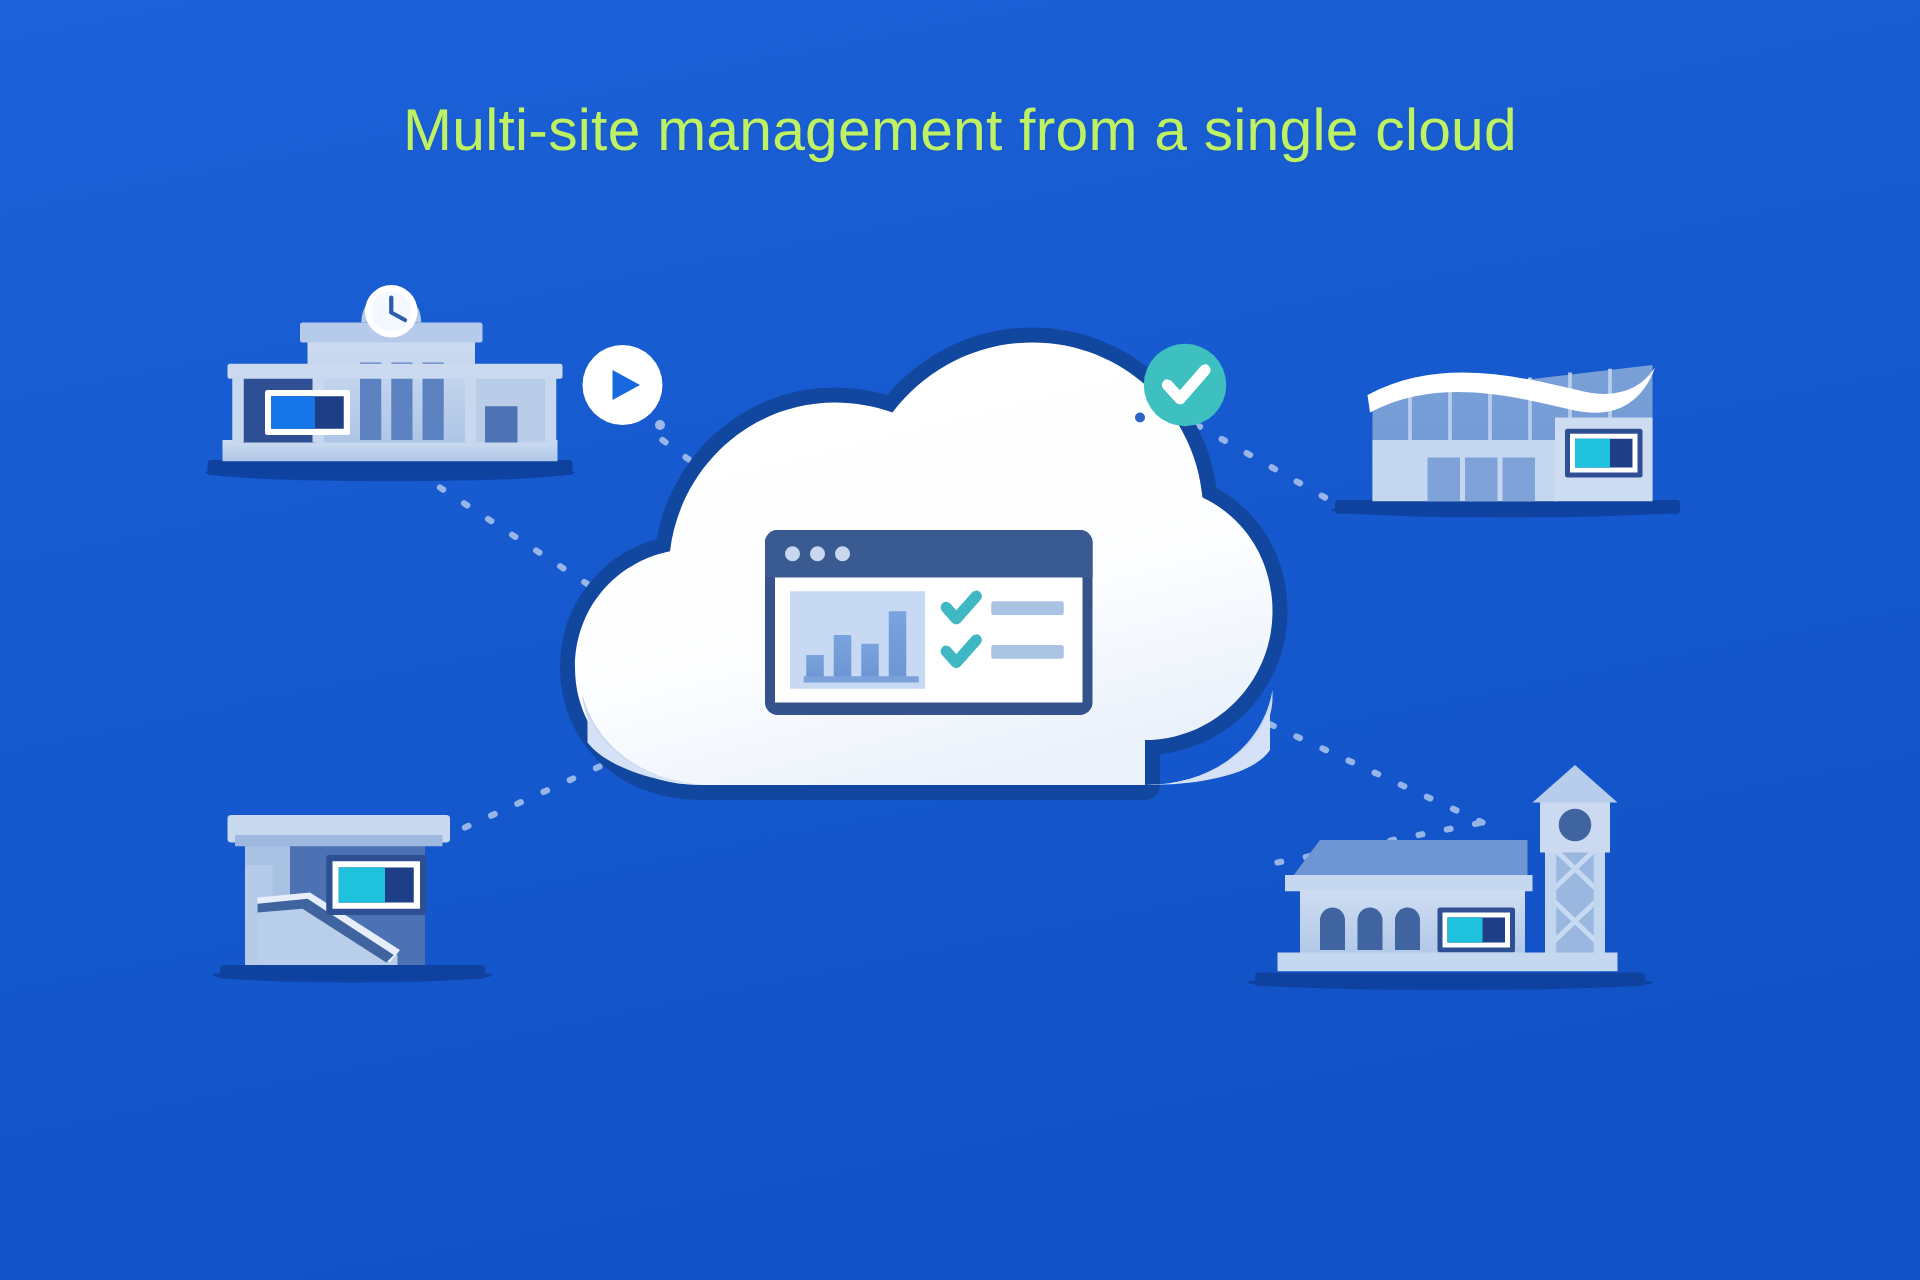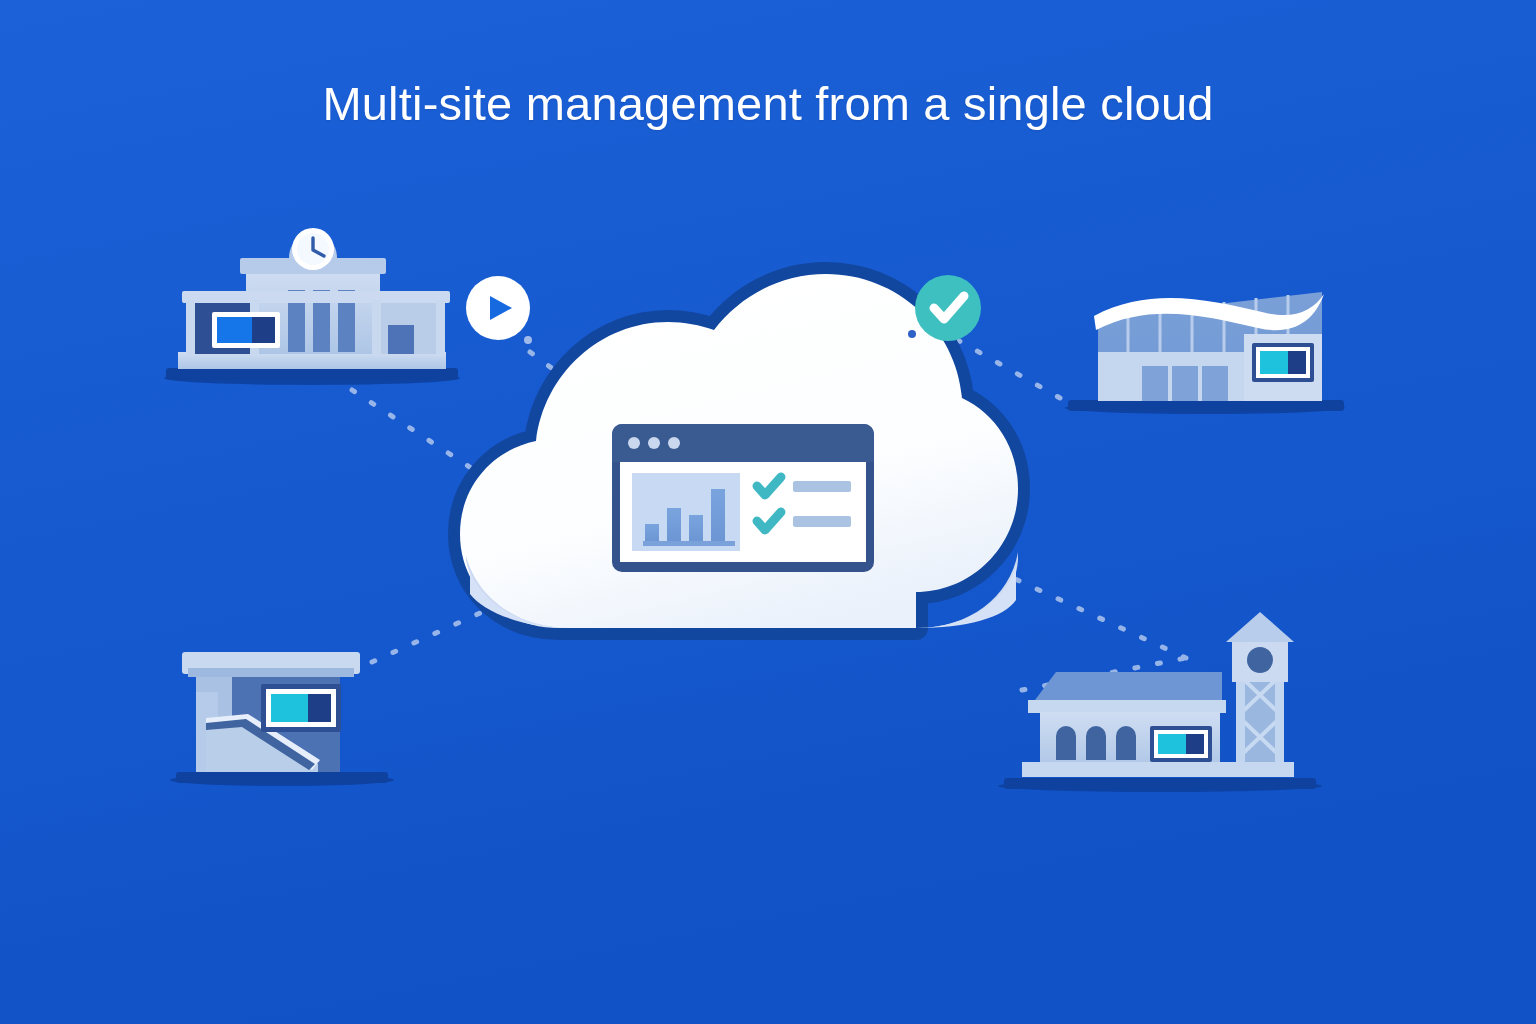--- a/index.html
+++ b/index.html
@@ -295,15 +295,15 @@
     </g>
 
     <g>
       <circle cx="948" cy="308" r="33" fill="#3fc0c0"></circle>
       <path d="M 934 308 L 944 319 L 964 296" stroke="#ffffff" stroke-width="9" fill="none" stroke-linecap="round" stroke-linejoin="round"></path>
       <circle cx="912" cy="334" r="4" fill="#2f63c8"></circle>
     </g>
 
   </svg>
 
-  <div id="title" style="color: #ffffff;">Multi-site management from a single cloud</div>
+  <div id="title" style="color: #bef264;">Multi-site management from a single cloud</div>
 
 </div>
 
 </body></html>

